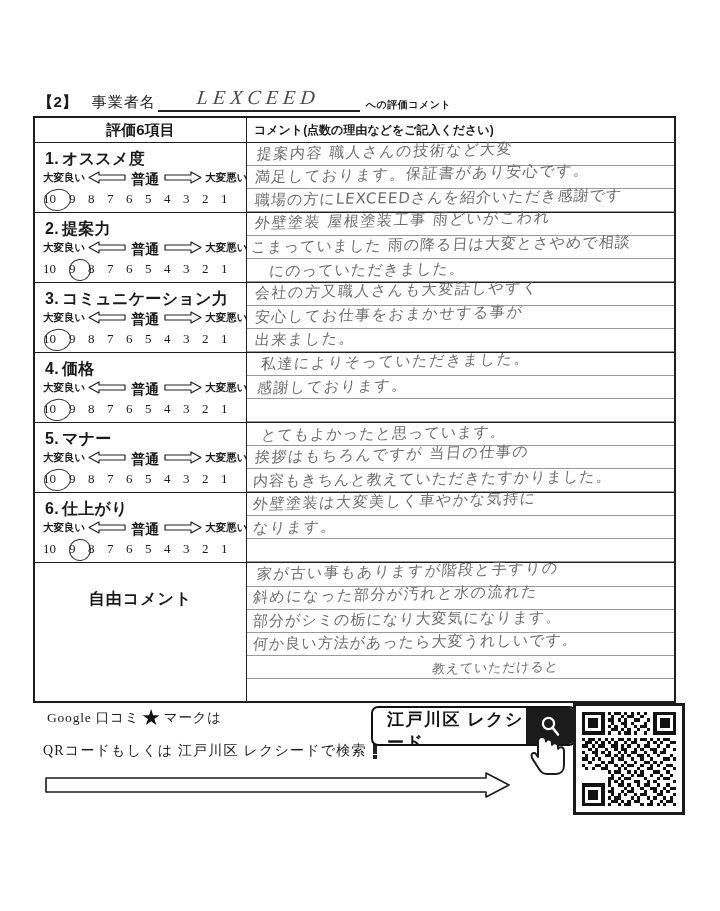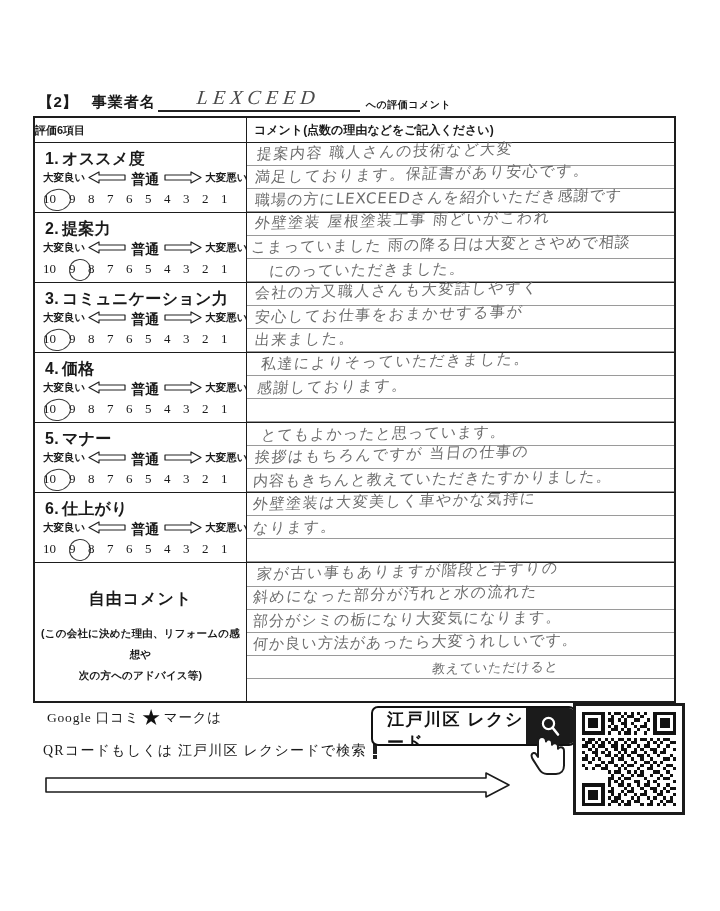--- a/index.html
+++ b/index.html
@@ -10,21 +10,21 @@
     -webkit-font-smoothing:antialiased;
   }
   .page{position:absolute;left:0;top:0;width:720px;height:911px;}
 
   
   .header{
     position:absolute;left:38px;top:80px;width:620px;height:32px;
     display:flex;align-items:flex-end;
   }
   .hdr-num{font-weight:bold;font-size:15px;letter-spacing:.5px;}
-  .hdr-label{font-weight:bold;font-size:15px;margin-left:14px;letter-spacing:1px;margin-top:20px;}
+  .hdr-label{font-weight:normal;font-size:15px;margin-left:14px;letter-spacing:1px;margin-top:20px;}
   .hdr-company-wrap{
     border-bottom:2px solid #222;
     min-width:190px;text-align:center;padding:0 6px 1px 6px;margin:0 2px;
   }
   .hdr-company{
     font-family:"Liberation Serif","DejaVu Serif",serif;
     font-size:20px;letter-spacing:5px;color:#4a4a4a;
     font-style:italic;font-weight:400;
     display:inline-block;transform:skewX(-6deg);
   }
@@ -36,22 +36,22 @@
     border:2px solid #1d1d1d;box-sizing:border-box;
   }
   .trow{display:flex;border-bottom:1.5px solid #1d1d1d;}
   .trow:last-child{border-bottom:none;}
   .cL{width:212px;box-sizing:border-box;border-right:1.5px solid #1d1d1d;position:relative;}
   .cR{flex:1;position:relative;box-sizing:border-box;}
 
   
   .hrow{height:24px;}
   .hrow .cL,.hrow .cR{
-    display:flex;align-items:center;justify-content:flex-start;
-    font-weight:bold;font-size:11px;
+    display:flex;align-items:center;justify-content:center;
+    font-weight:bold;font-size:15px;
   }
   .hrow .cR{justify-content:flex-start;padding-left:7px;font-size:12px;}
 
   
   .irow{height:69px;}
   .item-title{
     position:absolute;left:10px;top:6px;
     font-weight:bold;font-size:16px;letter-spacing:.3px;white-space:nowrap;
   }
   .item-title .no{margin-right:3px;}
@@ -435,24 +435,20 @@
             <i style="top:68px"></i>
         </div>
         <div class="hw l1" style="left:6px;top:2px">外壁塗装は大変美しく車やかな気持に</div>
         <div class="hw l1" style="left:6px;top:26px">なります。</div>
       </div>
     </div>
 
     <div class="trow frow">
       <div class="cL">
         <div class="free-title">自由コメント</div>
-        <div class="free-sub">
-          <div>(この会社に決めた理由、リフォームの感想や</div>
-          <div>次の方へのアドバイス等)</div>
-        </div>
       </div>
       <div class="cR">
         <div class="rules">
           <i style="top:23px"></i>
             <i style="top:46px"></i>
             <i style="top:69px"></i>
             <i style="top:92px"></i>
             <i style="top:115px"></i>
         </div>
         <div class="hw l1" style="left:10px;top:2px">家が古い事もありますが階段と手すりの</div>

